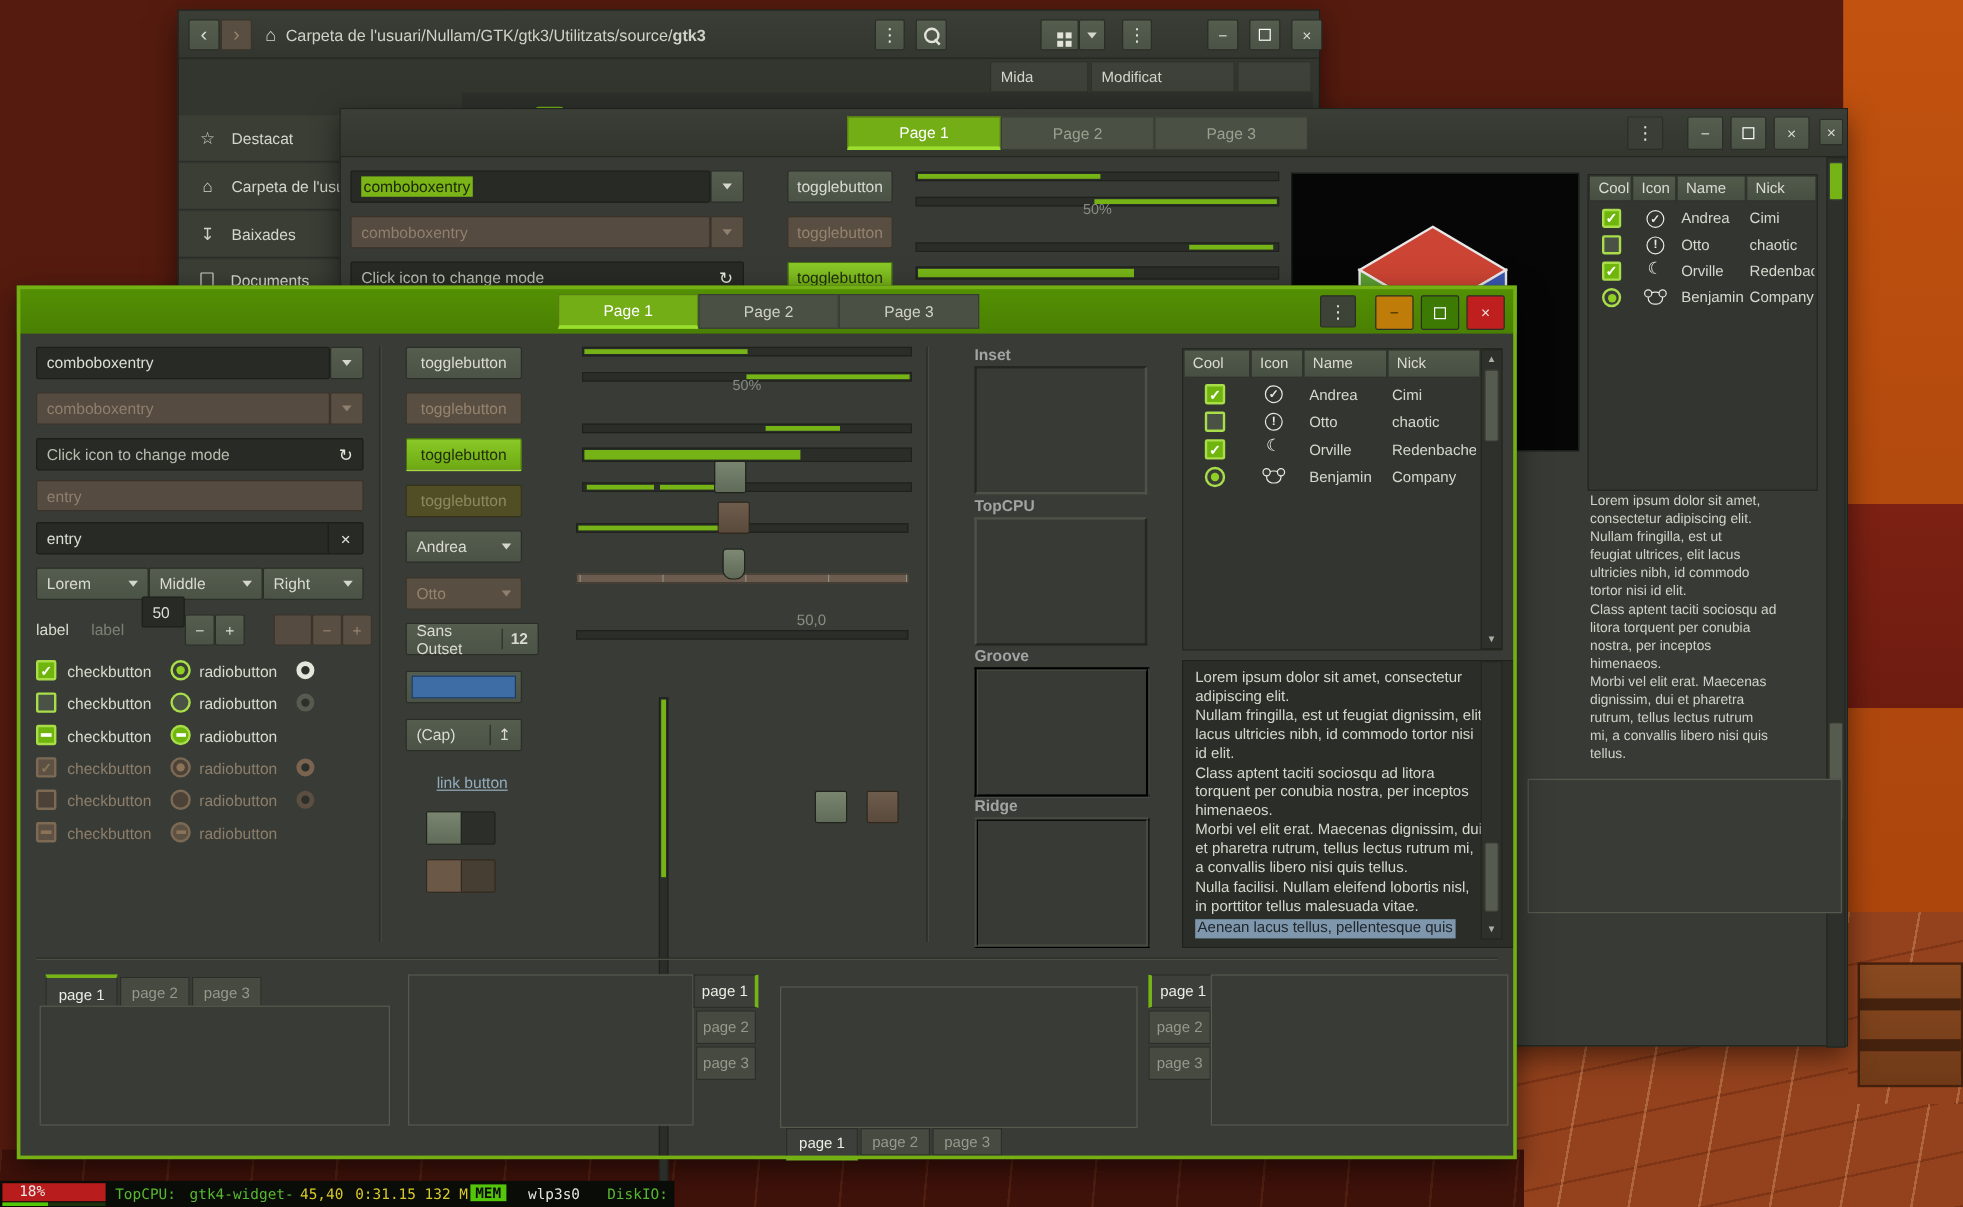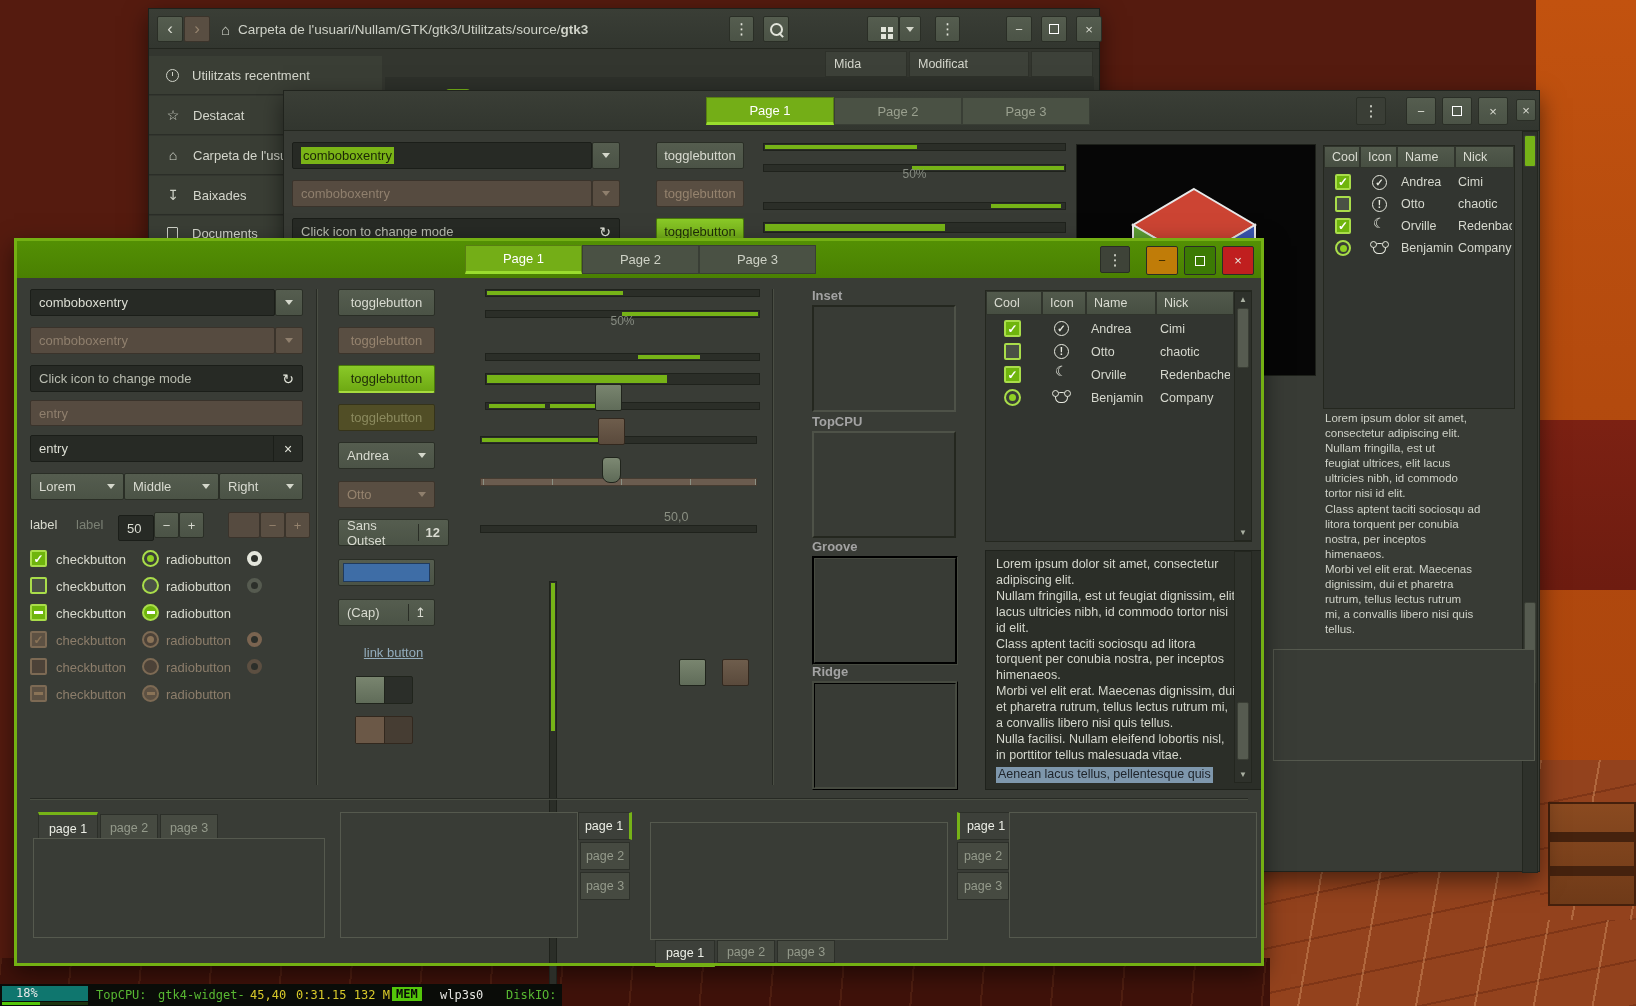--- a/index.html
+++ b/index.html
@@ -204,24 +204,20 @@
     <span>Mida</span>
     </div>
   <div class="hcell" style="left:760px;top:42px;width:120px;height:26px">
     <span>Modificat</span>
     </div>
   <div class="hcell" style="left:882px;top:42px;width:62px;height:26px"></div>
   <div class="abs" style="left:236px;top:68px;width:709px;height:174px;background:#2d302a">
     <div class="abs" style="left:61px;top:12px;width:24px;height:12px;background:#76b317;border-radius:3px 3px 0 0"></div>
   </div>
 
-  <div class="siderow" style="left:0;top:47px;width:233px;height:38px">
-    <span class="i-clock"></span>
-    <span>Utilitzats recentment</span>
-    </div>
   <div class="siderow" style="left:0;top:87px;width:233px;height:38px">
     <span class="sicon">☆</span>
     <span>Destacat</span>
     </div>
   <div class="siderow" style="left:0;top:127px;width:233px;height:38px;overflow:hidden;white-space:nowrap">
     <span class="sicon">⌂</span>
     <span>Carpeta de l'usuari</span>
     </div>
   <div class="siderow" style="left:0;top:167px;width:233px;height:38px">
     <span class="sicon">↧</span>
@@ -438,21 +434,21 @@
     <span>Middle</span>
       <span class="carr"></span>
     </div>
   <div class="abs btn" style="left:205px;top:235px;width:84px;height:27px;justify-content:space-between;padding:0 8px">
     <span>Right</span>
       <span class="carr"></span>
     </div>
 
   <div class="lbl" style="left:16px;top:279px">label</div>
   <div class="lbl dim" style="left:62px;top:279px">label</div>
-  <div class="abs entry" style="left:104px;top:277px;width:36px;height:26px">
+  <div class="abs entry" style="left:104px;top:259px;width:36px;height:26px">
       <span>50</span>
     </div>
   <div class="abs btn" style="left:140px;top:274px;width:25px;height:26px">
       <span>−</span>
     </div>
   <div class="abs btn" style="left:165px;top:274px;width:25px;height:26px">
       <span>+</span>
     </div>
   <div class="abs entry dis" style="left:214px;top:274px;width:32px;height:26px"></div>
   <div class="abs btn dis" style="left:246px;top:274px;width:25px;height:26px">
@@ -720,21 +716,21 @@
   <div class="ntab" style="position:absolute;left:943px;top:604px;width:50px;height:26px">
       <span>page 2</span>
     </div>
   <div class="ntab" style="position:absolute;left:943px;top:634px;width:50px;height:26px">
       <span>page 3</span>
     </div>
   <div class="abs nbox" style="left:995px;top:574px;width:248px;height:126px"></div>
 </div>
 
 <div class="abs mono" style="left:0;top:984px;width:562px;height:22px;background:#0a0c08;z-index:40">
-  <div class="abs" style="left:2px;top:2px;width:86px;height:15px;background:#0f766e;color:#e8e8e8;font-size:12px;padding-left:14px;font-family:inherit">
+  <div class="abs" style="left:2px;top:2px;width:86px;height:15px;background:#b91c1c;color:#e8e8e8;font-size:12px;padding-left:14px;font-family:inherit">
     <span>18%</span></div>
   <div class="abs" style="left:2px;top:18px;width:86px;height:3px;background:#1d3310">
     <span style="position:absolute;left:0;top:0;width:38px;height:3px;background:#54c60a"></span>
     </div>
   <span class="abs sb-green" style="left:96px;top:4px">TopCPU:</span>
   <span class="abs sb-green" style="left:158px;top:4px">gtk4-widget-</span>
   <span class="abs sb-yel" style="left:250px;top:4px">45,40</span>
   <span class="abs sb-yel" style="left:296px;top:4px">0:31.15 132 M</span>
   <span class="abs" style="left:392px;top:3px;background:#54c60a;color:#0a0c08;font-weight:bold;padding:0 4px">MEM</span>
   <span class="abs sb-wht" style="left:440px;top:4px">wlp3s0</span>

